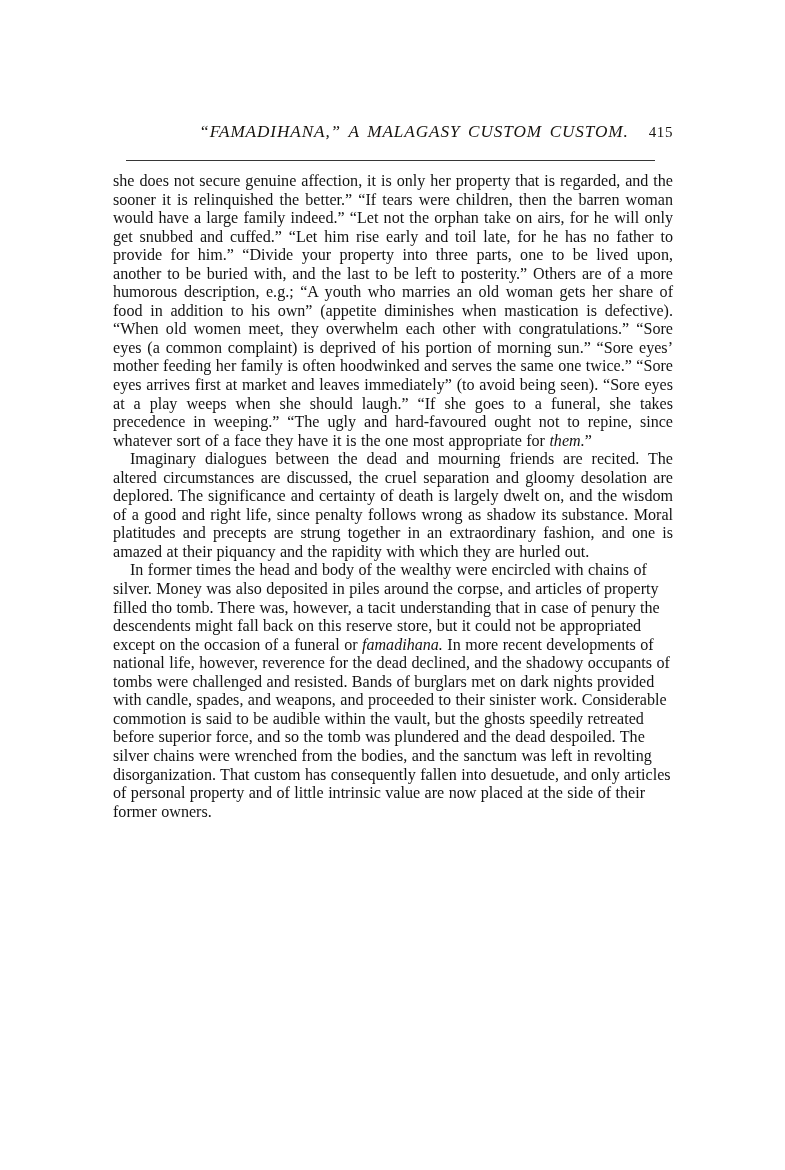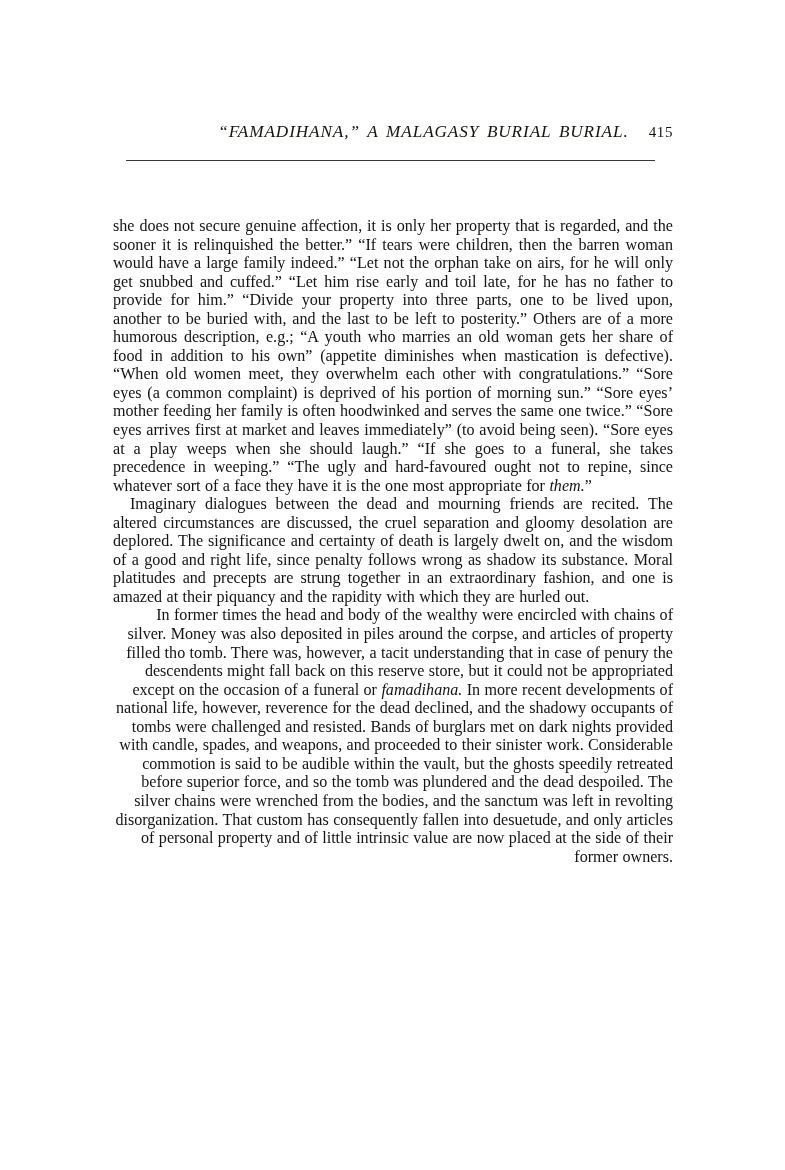--- a/index.html
+++ b/index.html
@@ -60,54 +60,53 @@
     border-top: 1.6px solid #1a1a1a;
     opacity: 0.88;
   }
 
   
   .textblock {
     position: absolute;
     left: 113px;
     top: 172px;
     width: 560px;
-    margin-top: 45px;
   }
   .para {
     margin: 0;
     text-align: justify;
     text-justify: inter-word;
     font-size: 16.1px;
     line-height: 18.55px;
     word-spacing: 0.4px;
     color: #131313;
     -webkit-hyphens: none;
     hyphens: none;
   }
   .para + .para {
     text-indent: 17px;
   }
   .para i, .para em {
     font-style: italic;
   }
   
   .para:last-child {
-    text-align: right;
+    text-align: left;
   }
   .para.justify-last {
     text-align: justify;
   }
 </style>
 </head>
 <body>
 
 <div class="page">
 
   <div class="runninghead">
-    <span class="runninghead-title">“FAMADIHANA,” A MALAGASY BURIAL BURIAL.</span>
+    <span class="runninghead-title">“FAMADIHANA,” A MALAGASY CUSTOM CUSTOM.</span>
     <span class="runninghead-folio">415</span>
   </div>
 
   <div class="head-rule"></div>
 
   <div class="textblock">
 
     <p class="para justify-last"><span>she does not secure genuine affection, it is only her property that is regarded, and the sooner it is relinquished the better.” “If tears were children, then the barren woman would have a large family indeed.”  “Let not the orphan take on airs, for he will only get snubbed and cuffed.”  “Let him rise early and toil late, for he has no father to provide for him.”  “Divide your property into three parts, one to be lived upon, another to be buried with, and the last to be left to posterity.”  Others are of a more humorous description, e.g.;  “A youth who marries an old woman gets her share of food in addition to his own” (appetite diminishes when mastication is defective).  “When old women meet, they overwhelm each other with congratulations.” “Sore eyes (a common complaint) is deprived of his portion of morning sun.”  “Sore eyes’ mother feeding her family is often hoodwinked and serves the same one twice.”  “Sore eyes arrives first at market and leaves immediately” (to avoid being seen). “Sore eyes at a play weeps when she should laugh.”  “If she goes to a funeral, she takes precedence in weeping.”  “The ugly and hard-favoured ought not to repine, since whatever sort of a face they have it is the one most appropriate for </span><i>them.</i><span>”</span></p>
 
     <p class="para justify-last"><span>Imaginary dialogues between the dead and mourning friends are recited.  The altered circumstances are discussed, the cruel separation and gloomy desolation are deplored.  The significance and certainty of death is largely dwelt on, and the wisdom of a good and right life, since penalty follows wrong as shadow its substance.  Moral platitudes and precepts are strung together in an extraordinary fashion, and one is amazed at their piquancy and the rapidity with which they are hurled out.</span></p>

